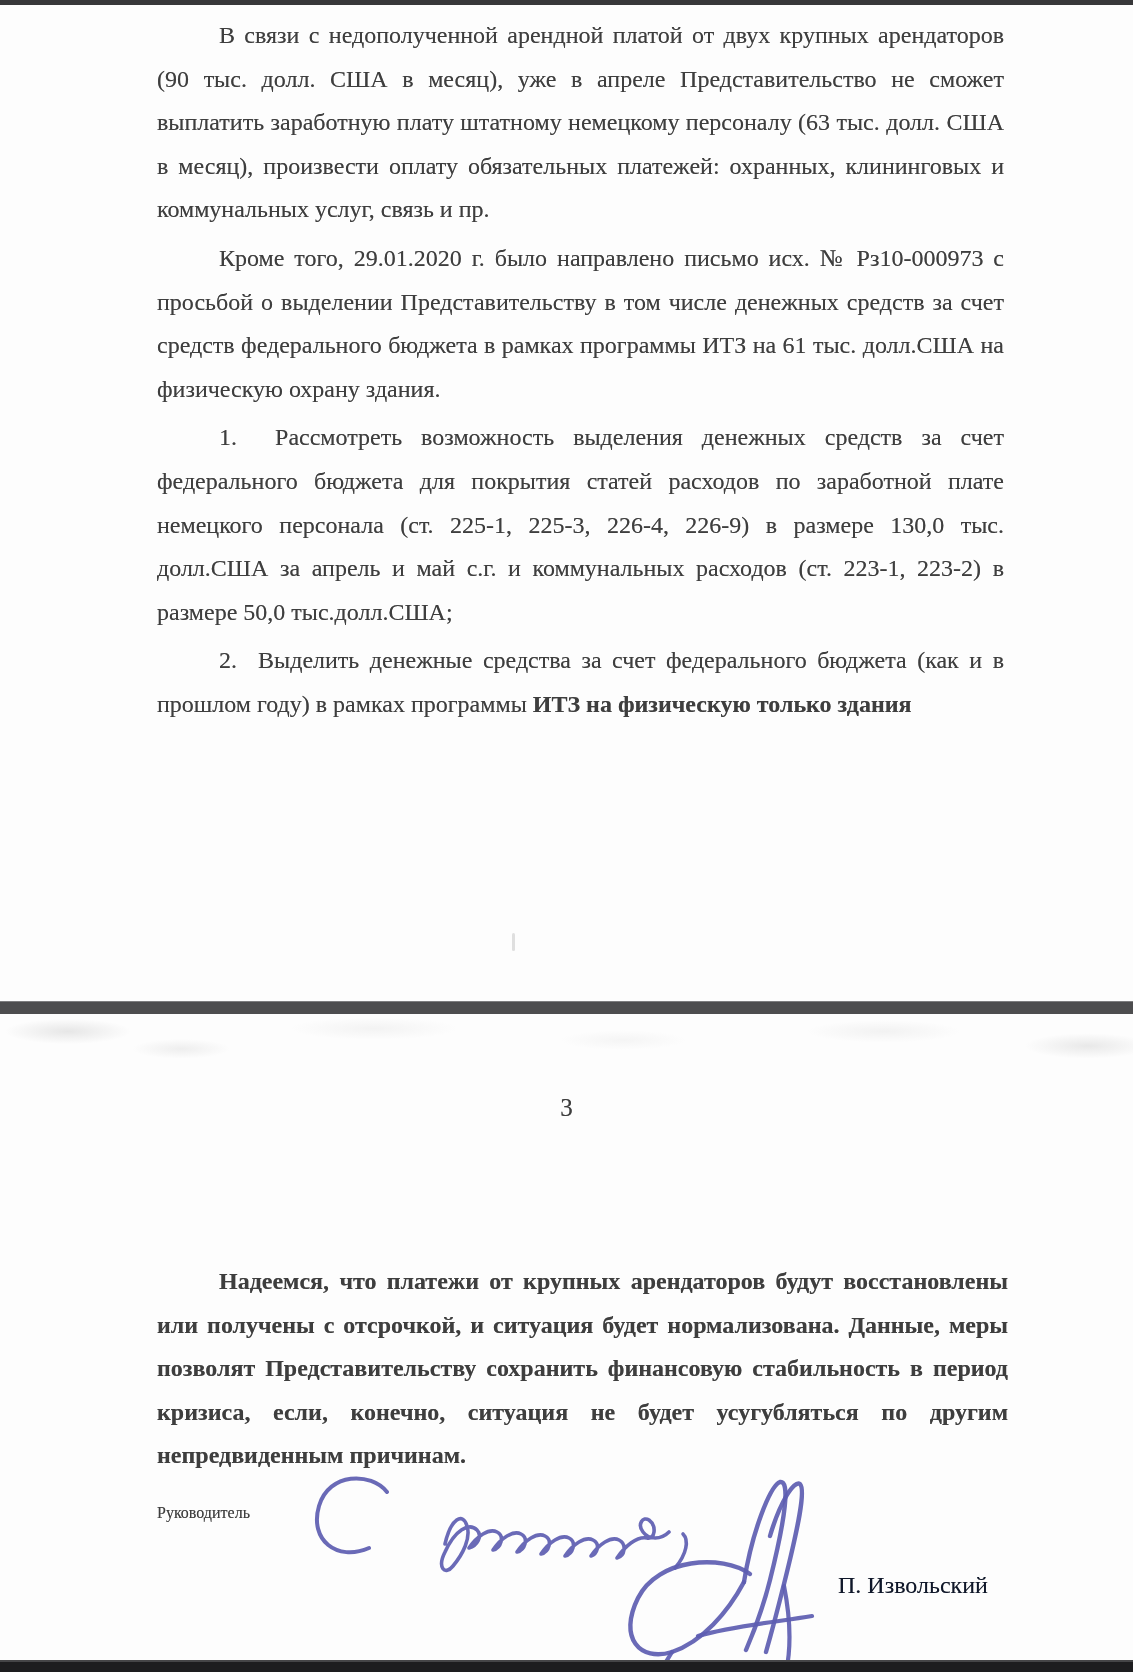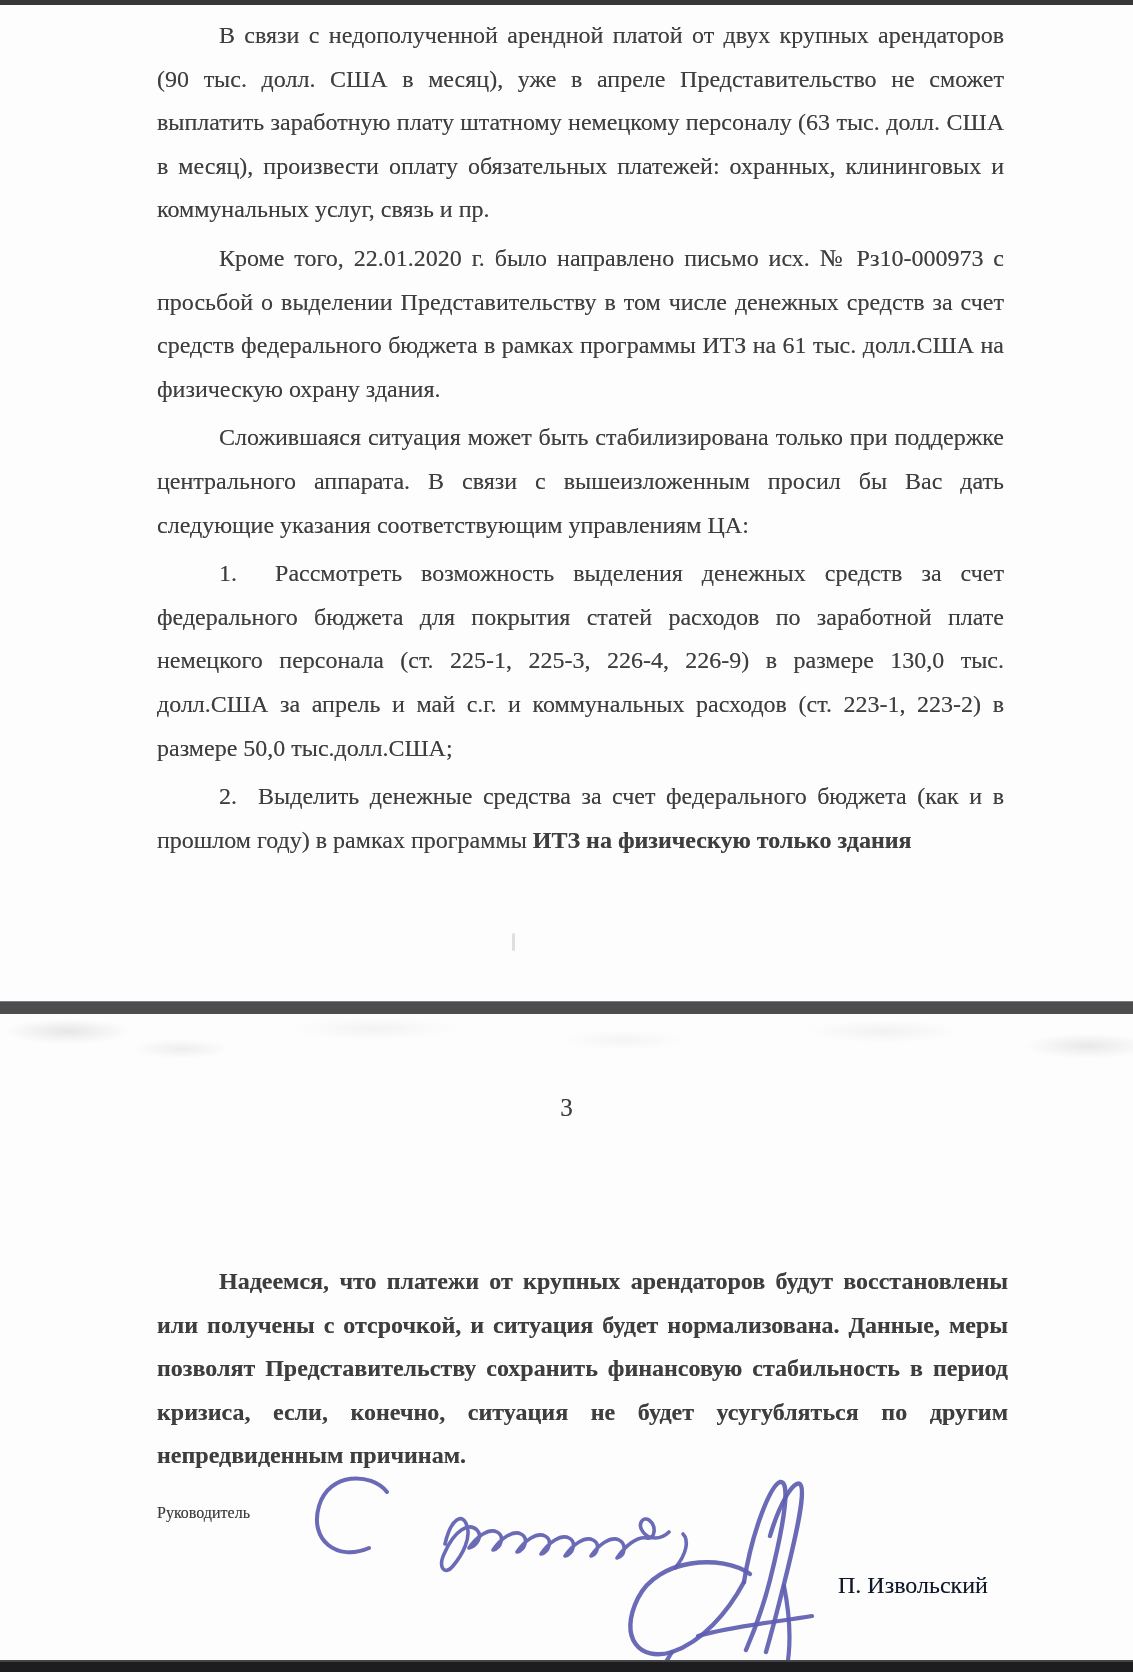--- a/index.html
+++ b/index.html
@@ -50,22 +50,21 @@
 </head>
 <body>
 
 <div class="screen">
 
   <div class="band band-top"></div>
 
   <div class="page page1">
     <div class="textcol doc-text" style="top:9px;">
       <p class="para indent">В связи с недополученной арендной платой от двух крупных арендаторов (90 тыс. долл. США в месяц), уже в апреле Представительство не сможет выплатить заработную плату штатному немецкому персоналу (63 тыс. долл. США в месяц), произвести оплату обязательных платежей: охранных, клининговых и коммунальных услуг, связь и пр.</p>
-      <p class="para indent">Кроме того, 22.01.2020 г. было направлено письмо исх. № Рз10-000973 с просьбой о выделении Представительству в том числе денежных средств за счет средств федерального бюджета в рамках программы ИТЗ на 61 тыс. долл.США на физическую охрану здания.</p>
-      <p class="para indent">Сложившаяся ситуация может быть стабилизирована только при поддержке центрального аппарата. В связи с вышеизложенным просил бы Вас дать следующие указания соответствующим управлениям ЦА:</p>
+      <p class="para indent">Кроме того, 29.01.2020 г. было направлено письмо исх. № Рз10-000973 с просьбой о выделении Представительству в том числе денежных средств за счет средств федерального бюджета в рамках программы ИТЗ на 61 тыс. долл.США на физическую охрану здания.</p>
       <p class="para indent">1.&nbsp; Рассмотреть возможность выделения денежных средств за счет федерального бюджета для покрытия статей расходов по заработной плате немецкого персонала (ст. 225-1, 225-3, 226-4, 226-9) в размере 130,0 тыс. долл.США за апрель и май с.г. и коммунальных расходов (ст. 223-1, 223-2) в размере 50,0 тыс.долл.США;</p>
       <p class="para indent"><span>2.&nbsp; Выделить денежные средства за счет федерального бюджета (как и в прошлом году) в рамках программы </span><span class="bold">ИТЗ на физическую только здания</span></p>
     </div>
     <div class="smudge"></div>
   </div>
 
   <div class="band band-sep"></div>
 
   <div class="page page2">
     <div class="noise-strip"></div>

